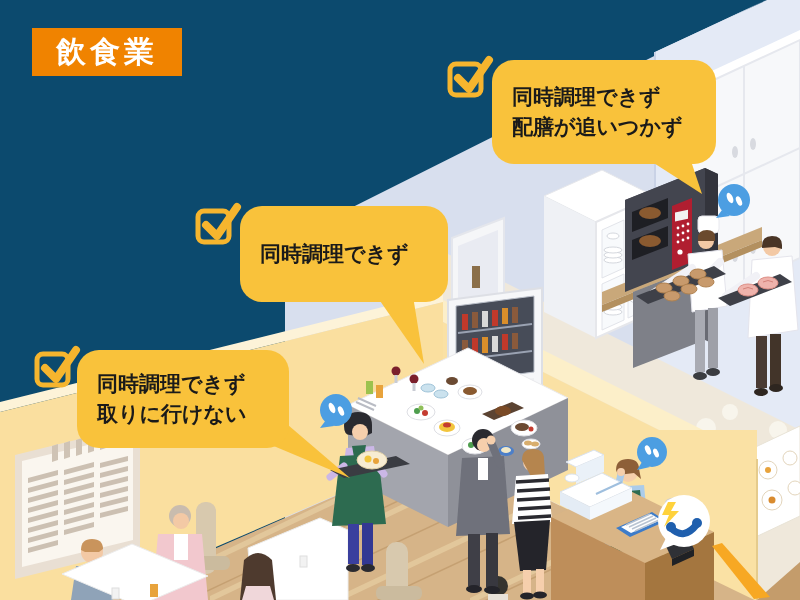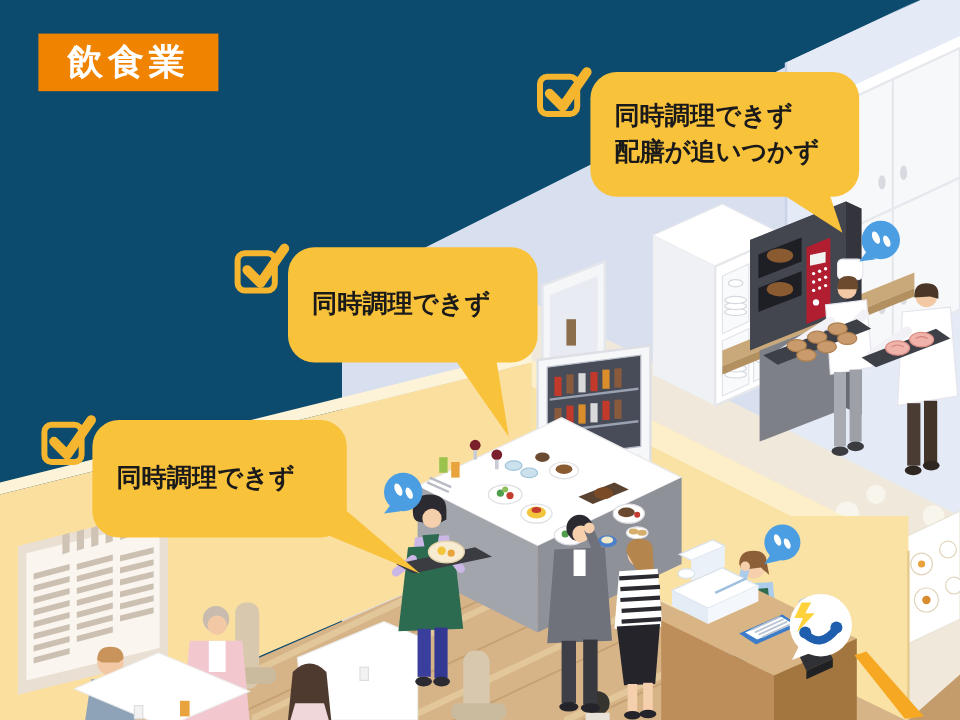--- a/index.html
+++ b/index.html
@@ -515,15 +515,16 @@
 
   <div class="callout" style="left:492px;top:60px;width:224px;height:104px;background:#F9C23B;">
     <div class="line">同時調理できず</div>
     <div class="line">配膳が追いつかず</div>
   </div>
   <div class="callout" style="left:240px;top:206px;width:208px;height:96px;background:#F9C23B;">
     <div class="line">同時調理できず</div>
   </div>
   <div class="callout" style="left:77px;top:350px;width:212px;height:98px;background:#F9C23B;">
     <div class="line">同時調理できず</div>
+    <div class="line">取りに行けない</div>
   </div>
 
 </div>
 
 </body></html>

